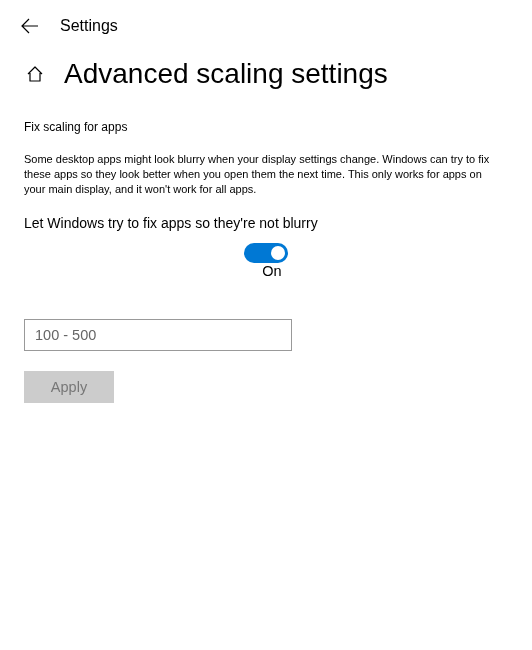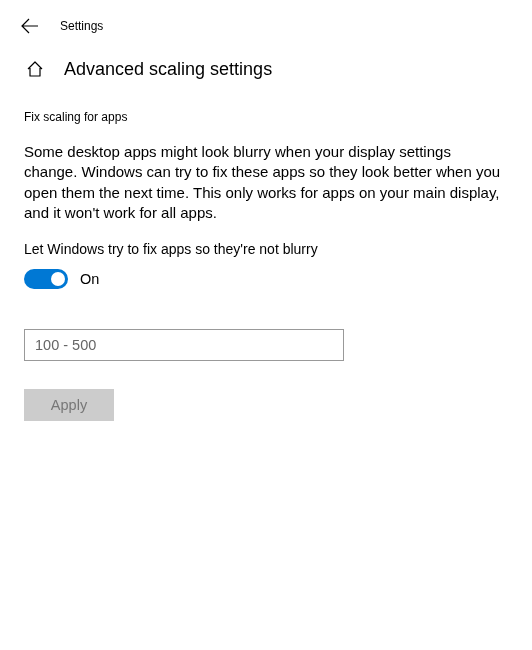--- a/index.html
+++ b/index.html
@@ -19,67 +19,68 @@
     }
     .back-btn {
       width: 24px;
       height: 24px;
       display: flex;
       align-items: center;
       justify-content: center;
       cursor: pointer;
     }
     .header-title {
-      font-size: 12px;
+      font-size: 16px;
       margin-left: 18px;
       color: #000;
     }
     .content {
       padding: 18px 24px 24px 24px;
     }
     .title-row {
       display: flex;
       align-items: center;
       margin-bottom: 30px;
     }
     .home-icon {
       width: 22px;
       height: 22px;
       margin-right: 18px;
       display: flex;
       align-items: center;
       justify-content: center;
     }
     .page-title {
-      font-size: 18px;
+      font-size: 28px;
       font-weight: 400;
       color: #000;
     }
     .section-heading {
       font-size: 12px;
       font-weight: 400;
       margin: 0 0 18px 0;
       color: #000;
     }
     .body-text {
-      font-size: 15px;
+      font-size: 11px;
       line-height: 1.35;
       color: #000;
       margin: 0 0 18px 0;
       max-width: 480px;
     }
     .toggle-label {
       font-size: 14px;
       margin-bottom: 12px;
       color: #000;
     }
     .toggle-row {
       display: flex;
       align-items: center;
       margin-bottom: 40px;
+      flex-direction: column;
     }
     .toggle {
       width: 44px;
       height: 20px;
       background: #0078d4;
       border-radius: 10px;
       position: relative;
       cursor: pointer;
     }
     .toggle-knob {
@@ -94,35 +95,35 @@
     .toggle-state {
       margin-left: 12px;
       font-size: 14.5px;
     }
     .field-label {
       font-size: 14.5px;
       margin-bottom: 12px;
       color: #000;
     }
     .text-input {
-      width: 320px;
+      width: 268px;
       height: 32px;
       border: 1px solid #999;
       background: #fff;
       padding: 0 10px;
       font-size: 14.5px;
       font-family: inherit;
       color: #000;
       outline: none;
     }
     .text-input::placeholder {
       color: #666;
     }
     .apply-btn {
-      margin-top: 28px;
+      margin-top: 20px;
       width: 90px;
       height: 32px;
       background: #cccccc;
       border: none;
       font-size: 14.5px;
       color: #777;
       font-family: inherit;
       cursor: default;
     }
   </style>

